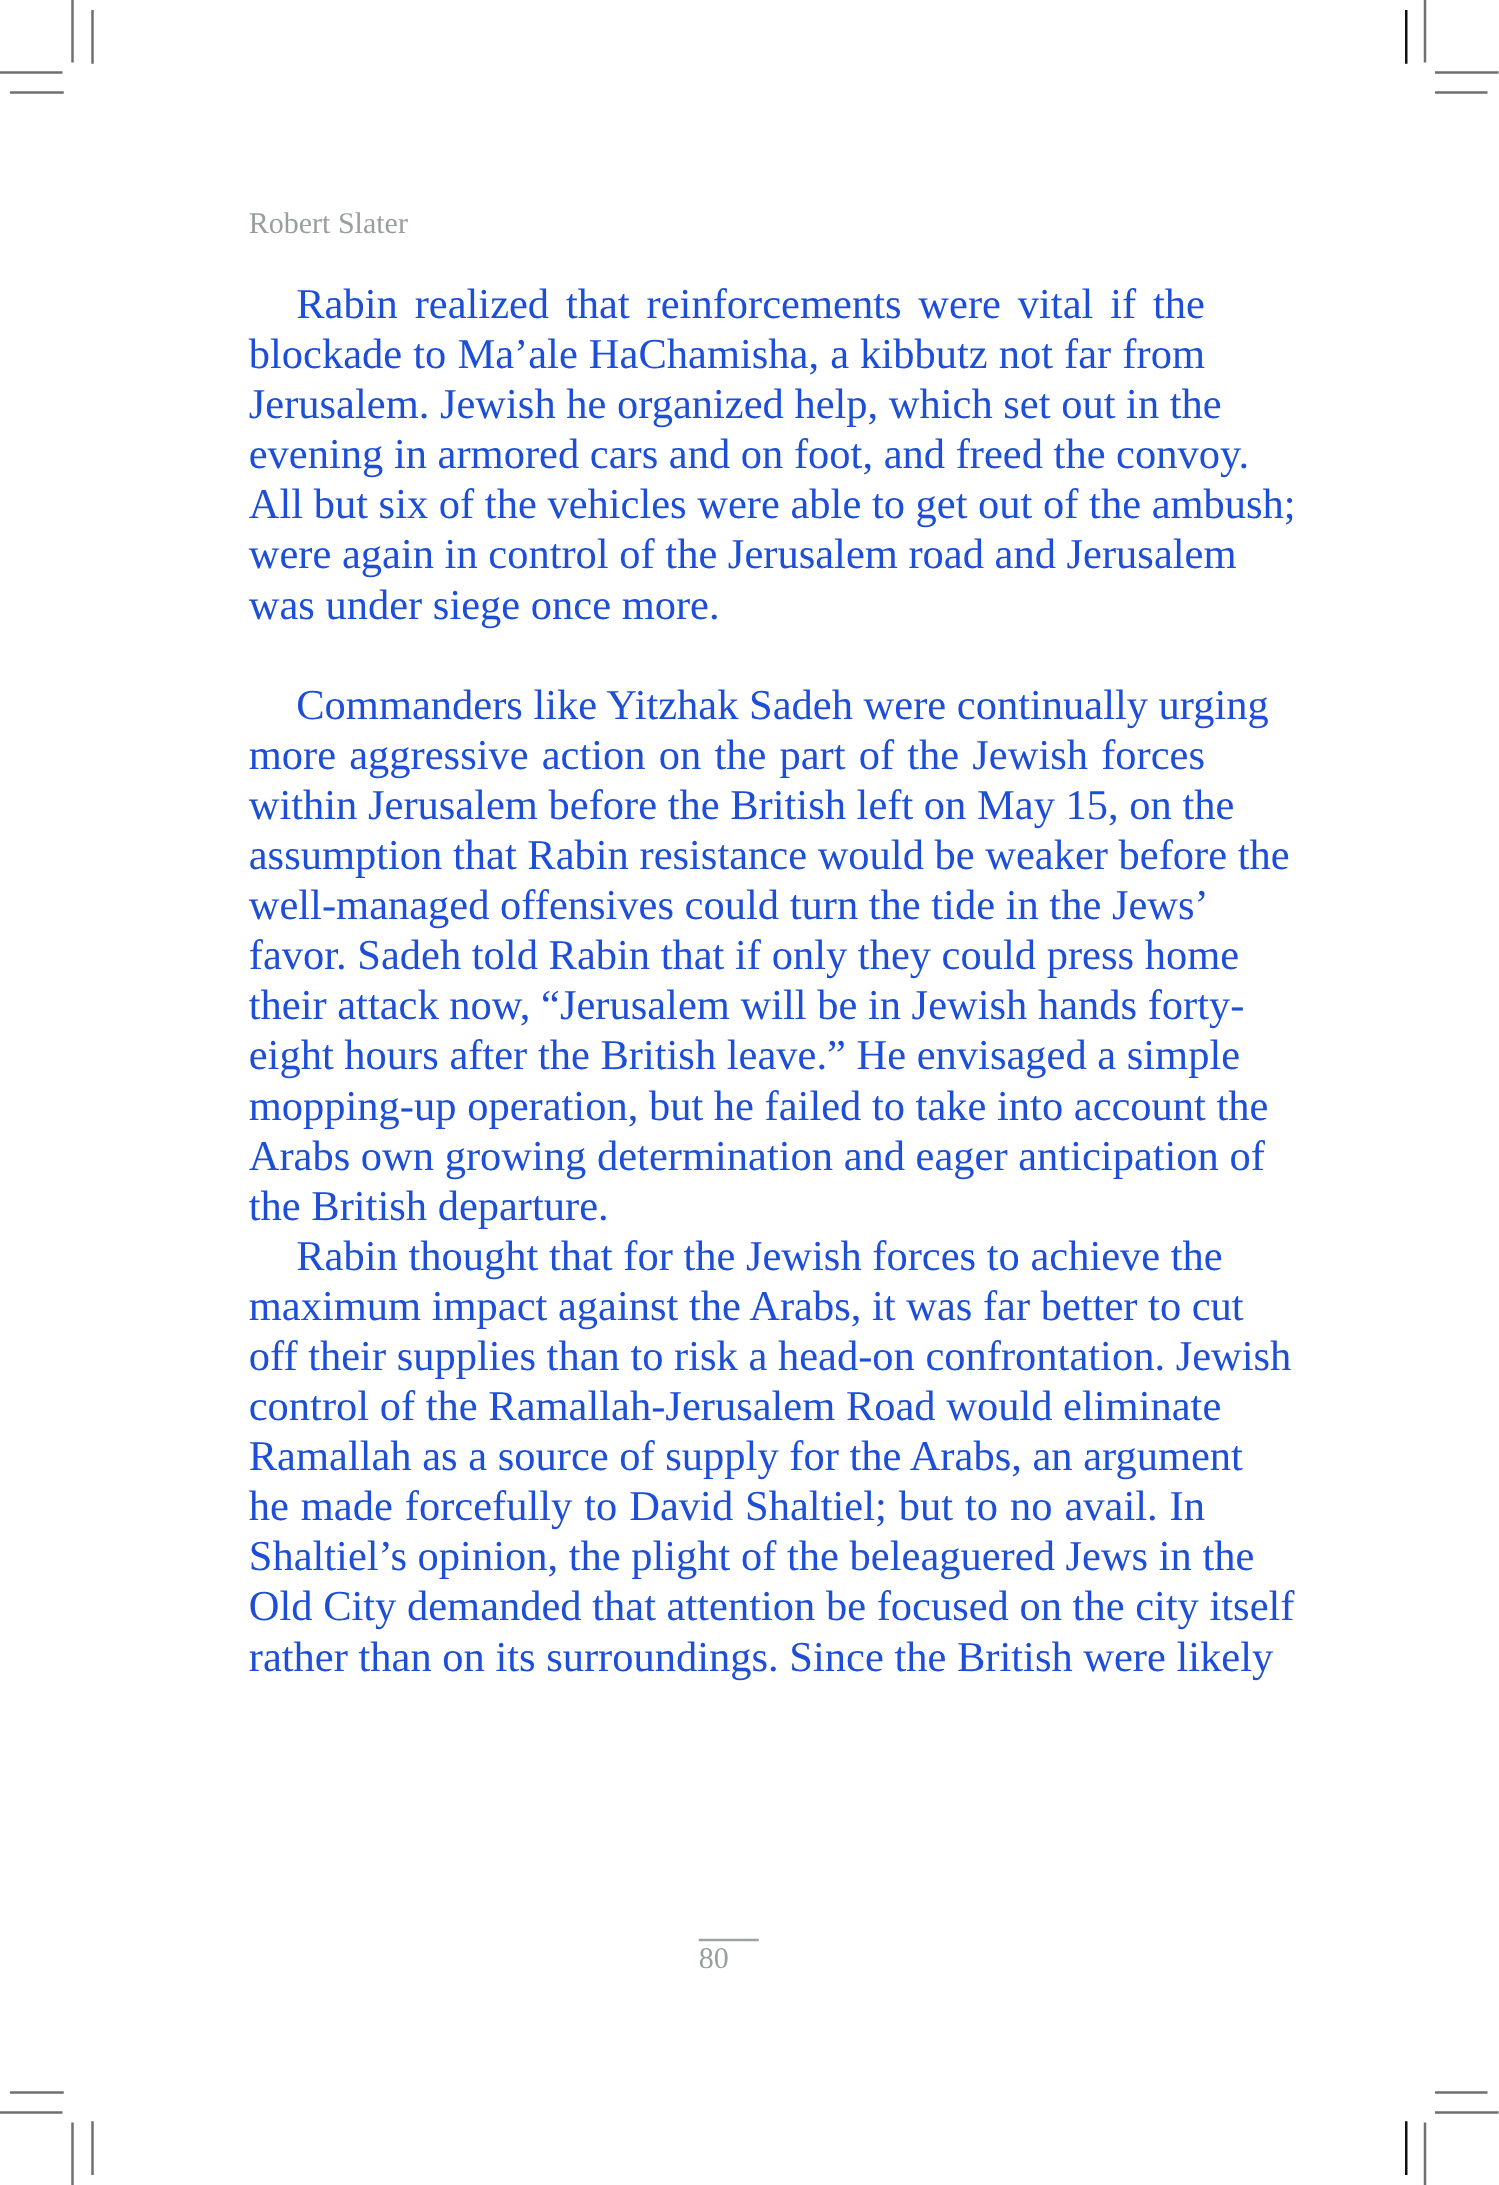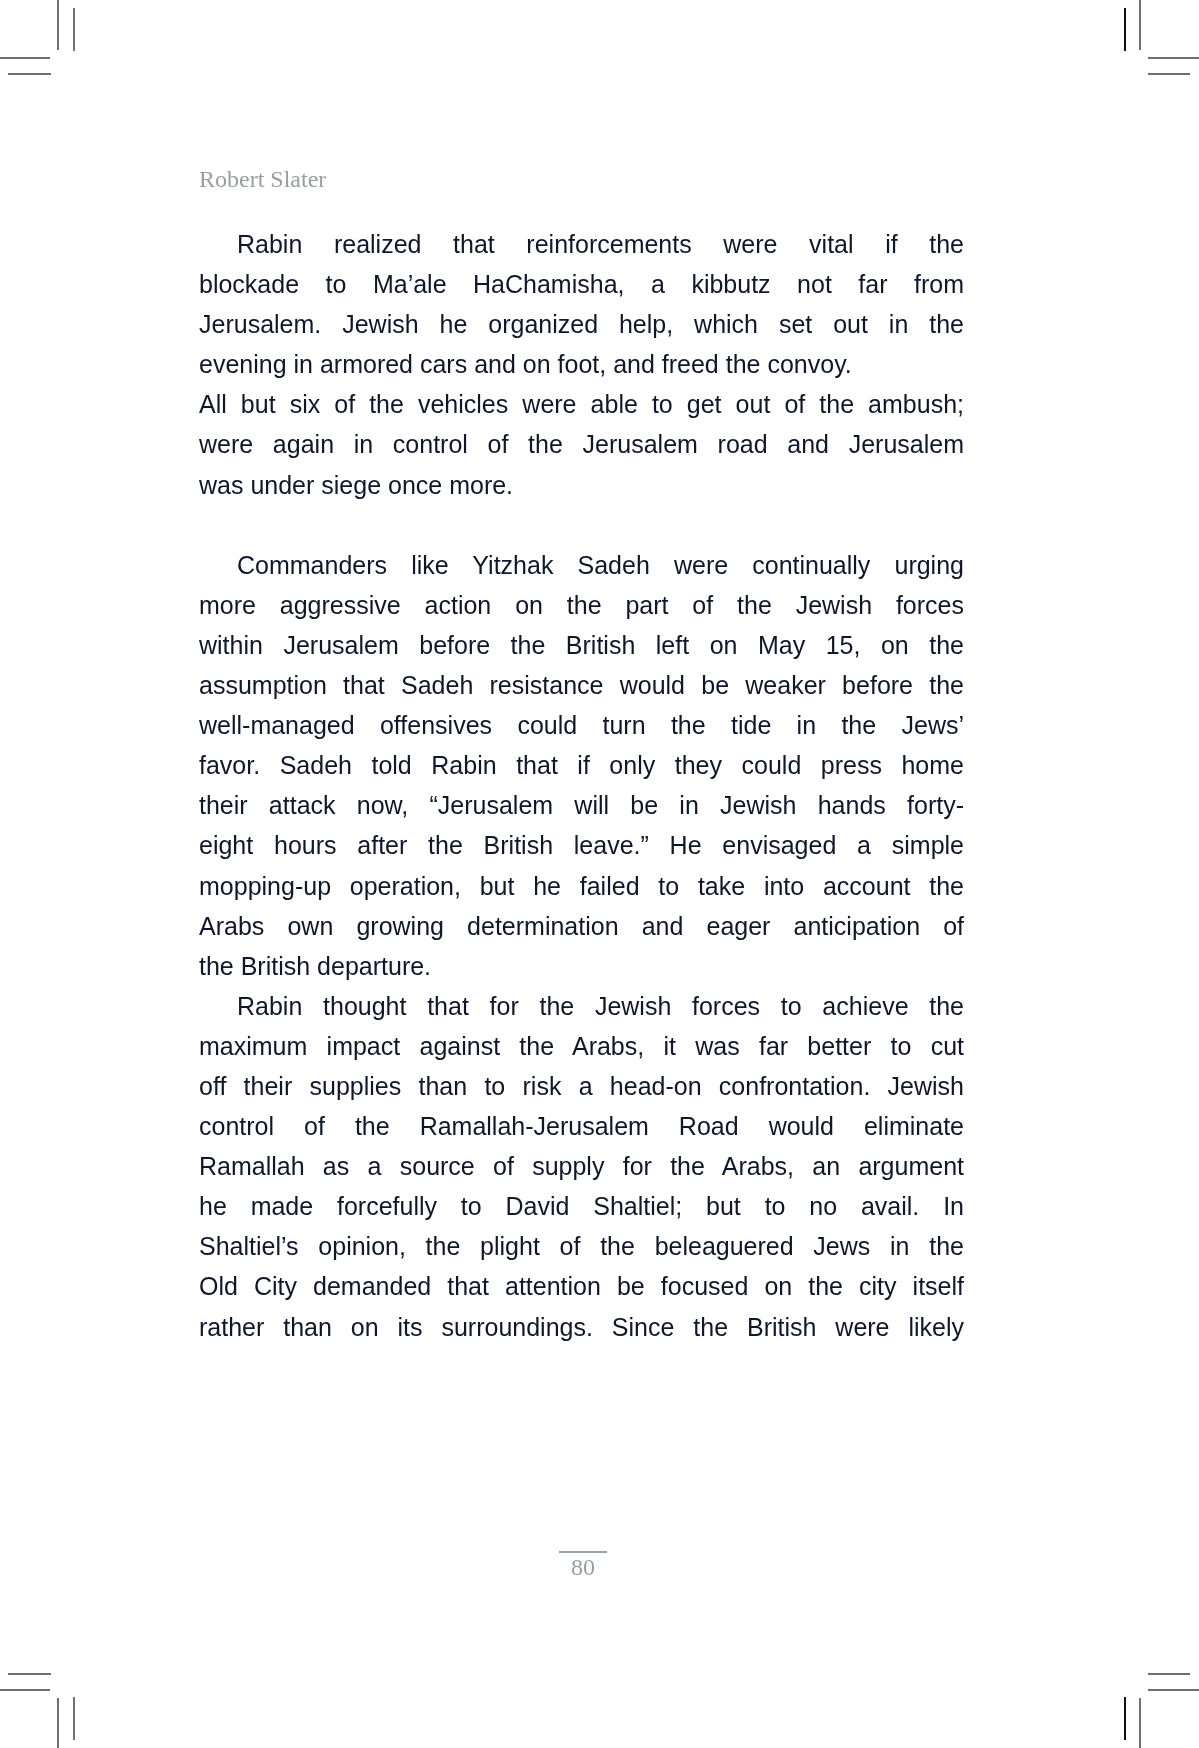--- a/index.html
+++ b/index.html
@@ -10,39 +10,39 @@
   .crop.dark { background: #111111; }
 
   .running-head {
     position: absolute; left: 199px; top: 167px;
     font-family: Liberation Serif, serif; font-size: 24px;
     color: #97a09f; line-height: 1;
   }
 
   .body-text {
     position: absolute; left: 199px; top: 224px; width: 765px;
-    font-family: Liberation Sans, sans-serif; font-size: 25px;
-    color: #0f172a;
+    font-family: Liberation Serif, serif; font-size: 34px;
+    color: #1d4ed8;
   }
   .line {
     height: 40.1px; line-height: 40.1px;
     text-align: justify; text-align-last: justify;
     white-space: nowrap; overflow: visible;
   }
   .line.last { text-align-last: left; }
   .line.indent { text-indent: 38px; }
   .para-gap { height: 40.1px; }
 
   .folio-rule {
     position: absolute; left: 559px; top: 1551px; width: 48px; height: 2px;
     background: #9aa3a2;
   }
   .folio {
     position: absolute; left: 559px; top: 1554px; width: 48px;
-    text-align: center;
+    text-align: left;
     font-family: "Liberation Serif", serif; font-size: 24px; color: #97a09f;
     line-height: 1.1;
   }
 </style>
 </head>
 <body>
 
 <div class="crop v" style="left:57px; top:0; height:50px;"></div>
 <div class="crop v" style="left:73px; top:8px; height:43px;"></div>
 <div class="crop h" style="left:0; top:57px; width:50px;"></div>
@@ -79,21 +79,21 @@
     <div class="line">were again in control of the Jerusalem road and Jerusalem</div>
     <div class="line last">was under siege once more.</div>
   </div>
 
   <div class="para-gap"></div>
 
   <div>
     <div class="line indent">Commanders like Yitzhak Sadeh were continually urging</div>
     <div class="line">more aggressive action on the part of the Jewish forces</div>
     <div class="line">within Jerusalem before the British left on May 15, on the</div>
-    <div class="line">assumption that Sadeh resistance would be weaker before the</div>
+    <div class="line">assumption that Rabin resistance would be weaker before the</div>
     <div class="line">well-managed offensives could turn the tide in the Jews’</div>
     <div class="line">favor. Sadeh told Rabin that if only they could press home</div>
     <div class="line">their attack now, “Jerusalem will be in Jewish hands forty-</div>
     <div class="line">eight hours after the British leave.” He envisaged a simple</div>
     <div class="line">mopping-up operation, but he failed to take into account the</div>
     <div class="line">Arabs own growing determination and eager anticipation of</div>
     <div class="line last">the British departure.</div>
   </div>
 
   <div>

